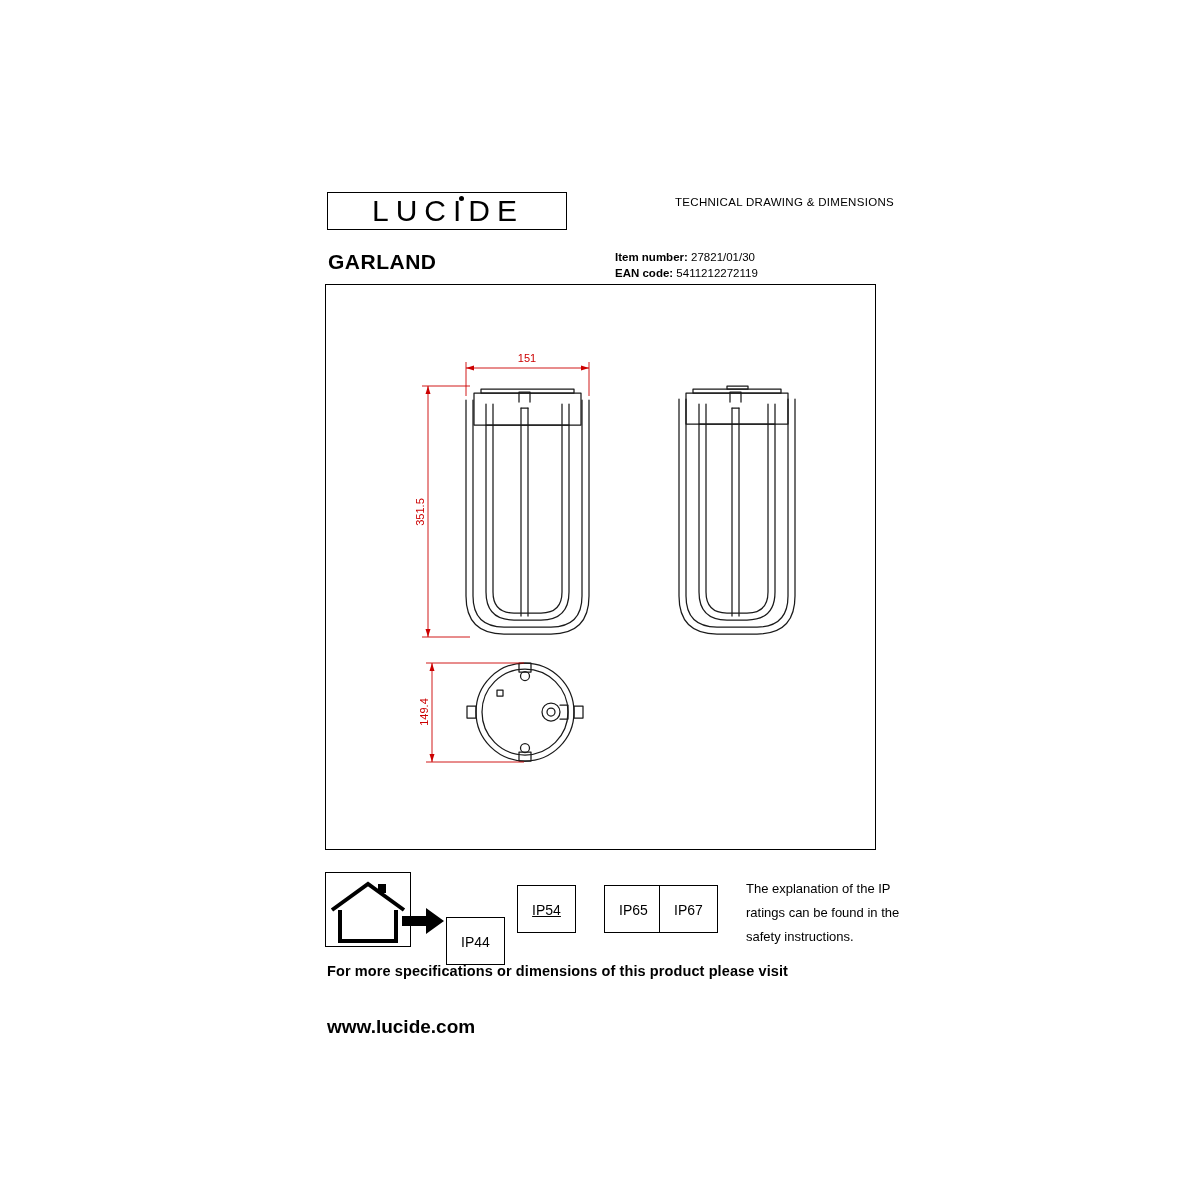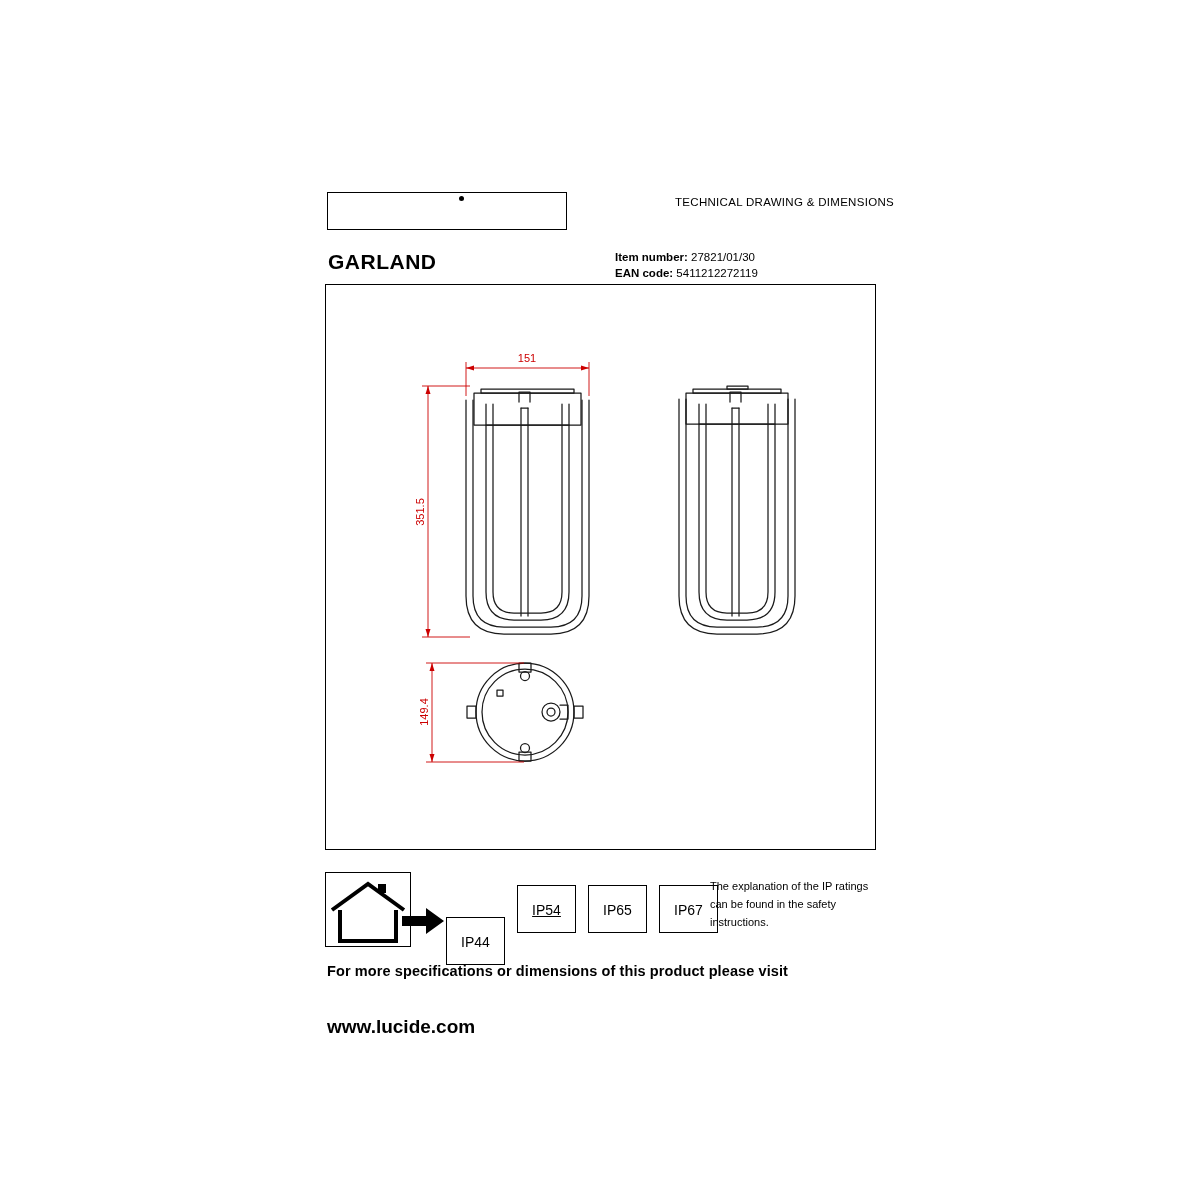--- a/index.html
+++ b/index.html
@@ -110,30 +110,30 @@
     height: 48px;
     border: 1.1px solid #000;
     box-sizing: border-box;
     font-size: 14px;
     text-align: center;
     line-height: 48px;
     background: #fff;
   }
   .ip1 { left: 446px; margin-top: 32px; }
   .ip2 { left: 517px; text-decoration: underline; }
-  .ip3 { left: 588px; }
+  .ip3 { left: 604px; }
   .ip4 { left: 659px; }
 
   .ip-note {
     position: absolute;
-    left: 710px;
+    left: 746px;
     top: 877px;
     width: 160px;
-    font-size: 11px;
-    line-height: 18px;
+    font-size: 13px;
+    line-height: 24px;
   }
 
   
   .footer-line1 {
     position: absolute;
     left: 327px;
     top: 963px;
     font-size: 14.5px;
     font-weight: bold;
     letter-spacing: 0.1px;
@@ -153,20 +153,21 @@
     height: 1200px;
     pointer-events: none;
   }
 </style>
 </head>
 <body>
 
 <div class="page">
 
   <div class="logo-box"></div>
+  <div class="logo-text">LUCIDE</div>
   <div class="logo-dot"></div>
 
   <div class="tech-title">TECHNICAL DRAWING &amp; DIMENSIONS</div>
 
   <div class="product-name">GARLAND</div>
 
   <div class="meta">
     <div>
       <b>Item number:</b>
       <span>27821/01/30</span>

